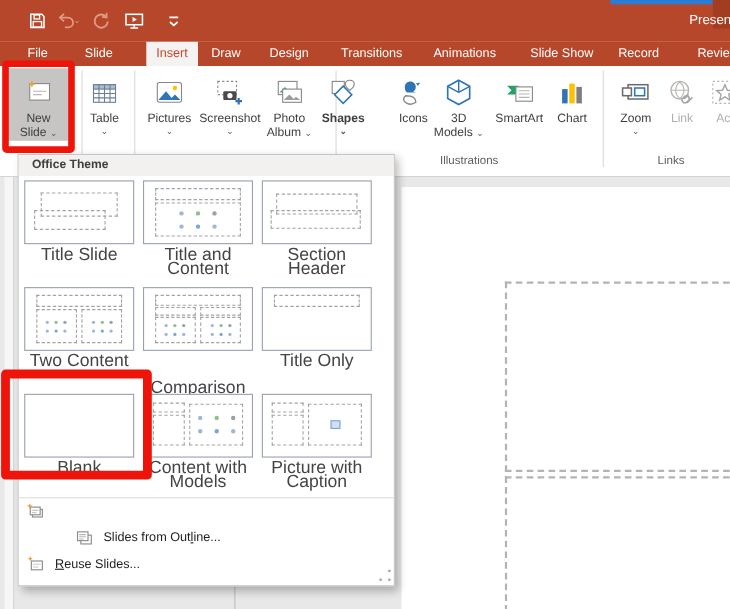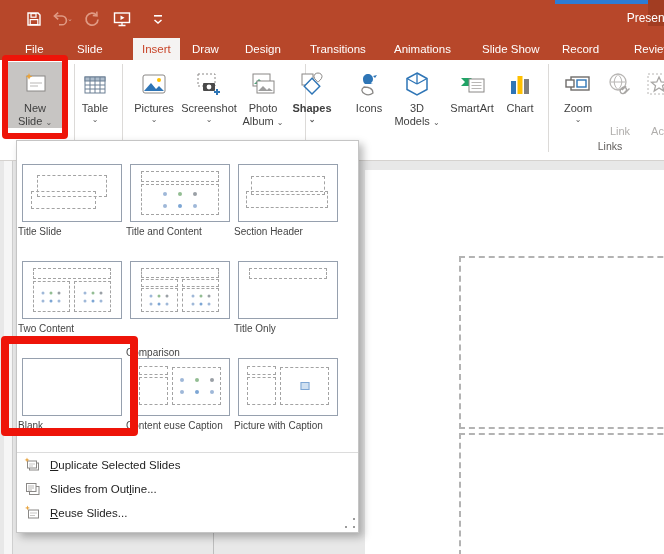--- a/index.html
+++ b/index.html
@@ -21,21 +21,21 @@
 
   
   #ribbon{left:0;top:60px;width:664px;height:100px;background:#ffffff;border-bottom:1px solid #d5d2cf;}
   .rsep{position:absolute;top:4px;width:1px;height:88px;background:#dcdad8;}
   .rbtn{position:absolute;top:2px;display:flex;flex-direction:column;align-items:center;
         font-size:11px;color:#3f3f3f;text-align:center;}
   .rbtn .ric{height:38px;display:flex;align-items:flex-end;justify-content:center;padding-bottom:2px;}
   .rbtn .l1,.rbtn .l2{line-height:13px;white-space:nowrap;}
   .rbtn .chev{font-size:8px;line-height:9px;color:#5a5a5a;}
   .rbtn.pressed{background:#c7c5c3;}
-  .rbtn.disabled{color:#b0aeac;gap:23px;}
+  .rbtn.disabled{color:#b0aeac;}
   .grouplabel{position:absolute;top:80px;font-size:10.5px;color:#605d5b;text-align:center;}
 
   
   #canvas{left:0;top:161px;width:664px;height:393px;background:#e8e8e8;}
   #leftpane-inner{left:4px;top:0px;width:8px;height:393px;background:#f6f6f6;border-right:1px solid #cfcfcf;}
   #pane-divider{left:213px;top:372px;width:1px;height:21px;background:#bdbdbd;}
   #slide{left:365px;top:9px;width:299px;height:384px;background:#ffffff;}
   .ph{position:absolute;border:2px dashed #b3b3b3;background:transparent;}
   #ph-title{left:94px;top:86px;width:240px;height:169px;}
   #ph-subtitle{left:94px;top:263px;width:240px;height:119px;}
@@ -43,21 +43,21 @@
   
   #dropdown{left:16px;top:140px;width:343px;height:393px;background:#ffffff;
             border:1px solid #c5c5c5;box-shadow:4px 4px 8px rgba(0,0,0,.28);box-sizing:border-box;}
   #dd-header{left:0;top:0;width:100%;height:19px;background:#f2f1f0;
              font-size:11px;font-weight:bold;color:#3f3f3f;line-height:19px;padding-left:12px;box-sizing:border-box;}
   .thumb{position:absolute;width:100px;height:58px;background:#fff;border:1px solid #96a0ae;box-sizing:border-box;}
   .sk{position:absolute;border:1px dashed #a3a3a3;box-sizing:border-box;}
   .dotgrid{position:absolute;display:grid;grid-template-columns:repeat(3,auto);}
   .dot{width:4px;height:4px;border-radius:50%;}
   .picglyph{position:absolute;width:7px;height:6px;border:1px solid #7da6d4;background:#cfe0f1;}
-  .glabel{position:absolute;width:108px;font-size:10px;color:#444;line-height:13px;}
+  .glabel{position:absolute;width:108px;font-size:16px;color:#444;text-align:center;line-height:13px;}
   #dd-menusep{left:0;top:311px;width:100%;height:1px;background:#dcdcdc;}
   .mitem{position:absolute;left:0;width:341px;height:24px;display:flex;align-items:center;font-size:11.5px;color:#1e1e1e;}
   .mitem .mic{width:16px;height:16px;margin-left:7px;margin-right:10px;flex:0 0 auto;}
   .mitem u{text-decoration:underline;}
   #grip{left:328px;top:377px;width:12px;height:12px;}
   #grip i{position:absolute;width:2px;height:2px;background:#9b9b9b;}
   #grip i:nth-child(1){left:8px;top:0px;}
   #grip i:nth-child(2){left:8px;top:8px;}
   #grip i:nth-child(3){left:0px;top:8px;}
 
@@ -119,20 +119,21 @@
     <div class="tab" style="left: 482px;">Slide Show</div>
     <div class="tab" style="left: 562px;">Record</div>
     <div class="tab" style="left: 634px;">Review</div>
   </div>
 
 <div class="abs" id="ribbon">
   <div class="rsep" style="left:74px"></div>
   <div class="rsep" style="left:122px"></div>
   <div class="rsep" style="left:305px"></div>
   <div class="rsep" style="left:548px"></div>
+  <div class="grouplabel" style="left:305px;width:243px">Illustrations</div>
   <div class="grouplabel" style="left:548px;width:124px">Links</div>
   <div id="rbtns">
       <div class="rbtn pressed" style="left: 6px; width: 58px;">
         <div class="ric">
           <svg width="30" height="30" viewBox="0 0 30 30">
             <rect x="7" y="6" width="18" height="15" fill="#fff" stroke="#8a8886"></rect>
             <path d="M10 13h12M10 16h8" stroke="#b9b7b5" fill="none"></path>
             <path d="M9 3l1 2.4 2.4 1-2.4 1L9 9.8l-1-2.4L5.6 6.4 8 5.4z" fill="#e8a33d"></path>
           </svg>
         </div>
@@ -189,21 +190,21 @@
         <div class="ric">
           <svg width="30" height="30" viewBox="0 0 30 30">
             <rect x="5" y="4" width="11" height="11" fill="#fff" stroke="#8a8886"></rect>
             <path d="M21 3c2.6 0 4 1.8 4 3.6 0 2.6-4 5.4-4 5.4s-4-2.8-4-5.4C17 4.8 18.4 3 21 3z" fill="#fff" stroke="#8a8886"></path>
             <rect x="9.6" y="10.6" width="11" height="11" transform="rotate(45 15 16)" fill="#fff" stroke="#2e75b6" stroke-width="1.4"></rect>
           </svg>
         </div>
         <div class="l1">Shapes</div>
         <div class="chev">⌄</div>
       </div>
-      <div class="rbtn" style="left: 349px; width: 40px;">
+      <div class="rbtn" style="left: 349px; width: 40px; align-items: flex-end;">
         <div class="ric">
           <svg width="30" height="30" viewBox="0 0 30 30">
             <path d="M9 9c0-3 2.4-5 5-5s5 2 5 5c0 2-1 3.4-2.4 4.2L19 14h-8c-1.4-1-2-2.8-2-5z" fill="#2e75b6"></path>
             <path d="M19 6l4-1-2 3z" fill="#2e75b6"></path>
             <path d="M10 17c4 0 9 1 9 6 0 0-4 3-8 1s-4-5-1-7z" fill="none" stroke="#8a8886" stroke-width="1.3"></path>
           </svg>
         </div>
         <div class="l1">Icons</div>
       </div>
       <div class="rbtn" style="left: 391px; width: 52px;">
@@ -274,20 +275,21 @@
   <div class="abs" id="pane-divider"></div>
   <div class="abs" id="slide">
     <div class="ph" id="ph-title">
       
     </div>
     <div class="ph" id="ph-subtitle"></div>
   </div>
 </div>
 
 <div class="abs" id="dropdown">
+  <div class="abs" id="dd-header">Office Theme</div>
   <div id="gallery">
       <div class="thumb" style="left: 5px; top: 23px;">
         <div class="sk" style="left: 14%; top: 18%; width: 72%; height: 40%;"></div>
         <div class="sk" style="left: 8%; top: 46%; width: 66%; height: 32%;"></div>
       </div>
       <div class="glabel" style="left: 1px; top: 84px;">Title Slide</div>
       <div class="thumb" style="left: 113px; top: 23px;">
         <div class="sk" style="left: 10%; top: 10%; width: 80%; height: 20%;"></div>
         <div class="sk" style="left: 10%; top: 34%; width: 80%; height: 56%;">
           <div class="dotgrid" style="gap: 8px 11px; left: 50%; top: 50%; transform: translate(-50%, -50%);">
@@ -369,42 +371,41 @@
           <div class="dotgrid" style="gap: 8px 11px; left: 50%; top: 50%; transform: translate(-50%, -50%);">
             <span class="dot" style="background: rgb(159, 184, 216);"></span>
             <span class="dot" style="background: rgb(147, 189, 147);"></span>
             <span class="dot" style="background: rgb(154, 160, 166);"></span>
             <span class="dot" style="background: rgb(159, 184, 216);"></span>
             <span class="dot" style="background: rgb(125, 166, 212);"></span>
             <span class="dot" style="background: rgb(159, 184, 216);"></span>
           </div>
         </div>
       </div>
-      <div class="glabel" style="left: 109px; top: 278px;">Content euse Caption</div>
+      <div class="glabel" style="left: 109px; top: 278px;">Content with Models</div>
       <div class="thumb" style="left: 221px; top: 217px;">
         <div class="sk" style="left: 8%; top: 12%; width: 30%; height: 16%;"></div>
         <div class="sk" style="left: 8%; top: 32%; width: 30%; height: 50%;"></div>
         <div class="sk" style="left: 42%; top: 14%; width: 50%; height: 68%;">
           <span class="picglyph" style="left: 50%; top: 50%; transform: translate(-50%, -50%);"></span>
         </div>
       </div>
       <div class="glabel" style="left: 217px; top: 278px;">Picture with Caption</div>
     </div>
   <div class="abs" id="dd-menusep"></div>
   <div id="menuitems">
       <div class="mitem" style="top: 312px;">
         <span class="mic"><svg width="16" height="16" viewBox="0 0 16 16">
             <rect x="5.5" y="6" width="9" height="7" fill="#fff" stroke="#8a8886"></rect>
             <rect x="3.5" y="4" width="9" height="7" fill="#fff" stroke="#8a8886"></rect>
             <path d="M5 7h6M5 9h4" stroke="#c9c7c5" fill="none"></path>
             <path d="M3 0.5l.7 1.7 1.8.7-1.8.7L3 5.3l-.7-1.7L.5 2.9l1.8-.7z" fill="#e8a33d"></path>
           </svg></span>
-        <span><span></span><u>D</u><span>uplicate Selected Slides</span></span>
-      </div>
-      <div class="mitem" style="top: 336px;">
+      </div>
+      <div class="mitem" style="top: 336px; margin-left: 44px;">
         <span class="mic"><svg width="16" height="16" viewBox="0 0 16 16">
             <rect x="5.5" y="5.5" width="9.5" height="8" fill="#fff" stroke="#8a8886"></rect>
             <rect x="2.5" y="2.5" width="9.5" height="8" fill="#fff" stroke="#8a8886"></rect>
             <path d="M4 5h6M4 7h6M4 9h4" stroke="#b9b7b5" fill="none"></path>
           </svg></span>
         <span><span>Slides from Out</span><u>l</u><span>ine...</span></span>
       </div>
       <div class="mitem" style="top: 360px;">
         <span class="mic"><svg width="16" height="16" viewBox="0 0 16 16">
             <rect x="4.5" y="5" width="10" height="8" fill="#fff" stroke="#8a8886"></rect>

